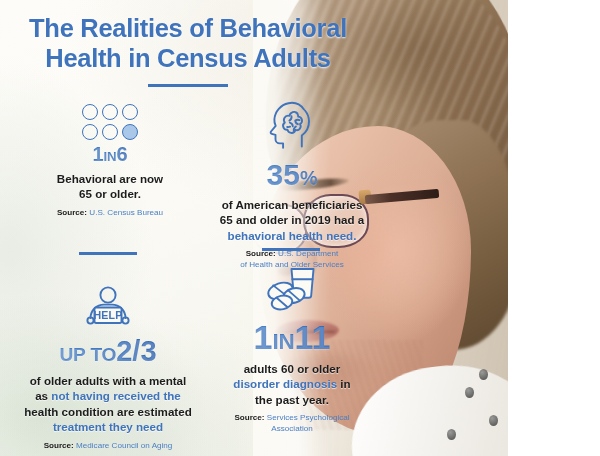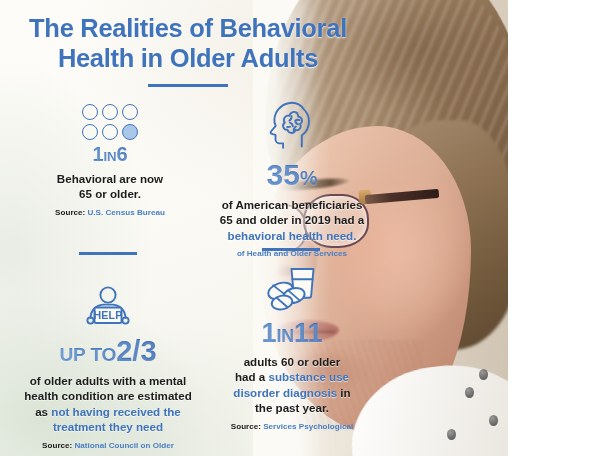--- a/index.html
+++ b/index.html
@@ -382,41 +382,41 @@
     white-space: nowrap;
     text-shadow: 0 1px 1px rgba(255,255,255,0.2);
   }
   .headline .small {
     font-size: 0.66em;
     letter-spacing: -0.2px;
   }
   .h-1 { font-size: 20px; margin-top: 3px; }
   .h-2 { font-size: 30px; margin-top: 10px; text-align: center; }
   .h-3 { font-size: 29px; margin-top: 5px; }
-  .h-4 { font-size: 27px; margin-top: 6px; }
+  .h-4 { font-size: 34px; margin-top: 6px; }
 
   .body {
     color: #1c1c1c;
     font-weight: bold;
     font-size: 11.6px;
     line-height: 1.33;
     margin-top: 7px;
     text-shadow: 0 1px 1px rgba(255,255,255,0.7);
   }
   .body .hl { color: #3f73bb; }
 
   .source {
     font-size: 8.1px;
     line-height: 1.35;
     margin-top: 6px;
     color: #1c1c1c;
     font-weight: bold;
   }
   .source .src-label { color: #1c1c1c; font-weight: bold; }
-  .source .src-name  { color: #4a7fc4; font-weight: bold; }
+  .source .src-name  { color: #4a7fc4; font-weight: normal; }
 
   
   .circles-grid {
     display: grid;
     grid-template-columns: repeat(3, 16px);
     grid-template-rows: repeat(2, 16px);
     gap: 4px;
   }
   .circ {
     width: 16px; height: 16px;
@@ -469,21 +469,21 @@
     <div class="dot d3"></div>
     <div class="dot d4"></div>
 
     <div class="photo-fade"></div>
   </div>
 
   <div class="content">
 
     <div class="title">
       <div>The Realities of Behavioral</div>
-      <div>Health in Older Adults</div>
+      <div>Health in Census Adults</div>
     </div>
     <div class="title-rule"></div>
 
     <div class="stat stat-1">
       <div class="icon-wrap">
         <div class="circles-grid">
           <div class="circ"></div>
           <div class="circ"></div>
           <div class="circ"></div>
           <div class="circ"></div>
@@ -511,48 +511,52 @@
           <path d="M27.5 16.1c.3 1.8-.5 3.6-2.1 4.5M25.8 22.6c1.6.5 2.8 1.9 3 3.6M29.8 30.8c-.2-1.7.6-3.4 2.1-4.3M33.9 24.2c-1.5-.6-2.5-2-2.6-3.6M31.3 20.6c1.2-.9 2.8-1.1 4.2-.5M23.2 27c1 .2 2 .1 2.9-.3"></path>
         </svg>
       </div>
       <div class="headline h-2"><span>35</span><span class="small">%</span></div>
       <div class="body">
         <div>of American beneficiaries</div>
         <div>65 and older in 2019 had a</div>
         <div class="hl">behavioral health need.</div>
       </div>
       <div class="source">
+        <div>
+          <span class="src-label">Source:</span>
+          <span class="src-name">U.S. Department</span>
+        </div>
         <div class="src-name">of Health and Older Services</div>
       </div>
     </div>
 
     <div class="divider div-3"></div>
 
     <div class="stat stat-3">
       <div class="icon-wrap">
         <svg width="62" height="46" viewBox="0 0 62 46" fill="none" stroke="#3f73bb" stroke-width="1.9" stroke-linecap="round" stroke-linejoin="round">
           <circle cx="31" cy="9" r="7.6"></circle>
           <path d="M13.5 32c0-7.4 6-13.4 13.4-13.4h8.2c7.4 0 13.4 6 13.4 13.4"></path>
           <circle cx="13.5" cy="34.5" r="3.1"></circle>
           <circle cx="48.5" cy="34.5" r="3.1"></circle>
           <rect x="17.5" y="21.5" width="27" height="15.5" rx="1.4" fill="#fbfaf5"></rect>
           <text x="31" y="32.9" text-anchor="middle" fill="#3f73bb" stroke="none" font-family="Liberation Sans, sans-serif" font-size="10.6" font-weight="bold" letter-spacing="0.2">HELP</text>
         </svg>
       </div>
       <div class="headline h-3"><span class="small">UP TO</span><span>2/3</span></div>
       <div class="body">
         <div>of older adults with a mental</div>
-        <div>health condition are estimated</div>
         <div><span>as</span>
           <span class="hl">not having received the</span></div>
+        <div>health condition are estimated</div>
         <div class="hl">treatment they need</div>
       </div>
       <div class="source">
         <span class="src-label">Source:</span>
-        <span class="src-name">National Council on Older</span>
+        <span class="src-name">Medicare Council on Aging</span>
       </div>
     </div>
 
     <div class="divider div-4"></div>
 
     <div class="stat stat-4">
       <div class="icon-wrap">
         <svg width="62" height="52" viewBox="0 0 62 52" fill="none" stroke="#3f73bb" stroke-width="1.9" stroke-linecap="round" stroke-linejoin="round">
           <path d="M30.5 7h22l-2.3 26.5c-.1 1.3-1.2 2.3-2.5 2.3H35.3c-1.3 0-2.4-1-2.5-2.3L30.5 7z" fill="#fbfaf5"></path>
           <path d="M31.4 17.2h20.2"></path>
@@ -562,28 +566,27 @@
             <ellipse cx="33" cy="33.5" rx="10.8" ry="7.2" transform="rotate(-14 33 33.5)"></ellipse>
             <path d="M27.2 28.4 38.6 38.4" stroke-width="1.8"></path>
             <ellipse cx="21" cy="40.5" rx="10.4" ry="6.8" transform="rotate(-12 21 40.5)"></ellipse>
             <path d="M15.6 35.8 26.3 45" stroke-width="1.8"></path>
           </g>
         </svg>
       </div>
       <div class="headline h-4"><span>1</span><span class="small">IN</span><span>11</span></div>
       <div class="body">
         <div>adults 60 or older</div>
-        <div><span>had a</span>
-          <span class="hl">substance use</span></div>
         <div><span class="hl">disorder diagnosis</span>
           <span>in</span></div>
         <div>the past year.</div>
       </div>
       <div class="source">
         <div>
           <span class="src-label">Source:</span>
           <span class="src-name">Services Psychological</span>
         </div>
+        <div class="src-name">Association</div>
       </div>
     </div>
 
   </div>
 </div>
 
 </body></html>

